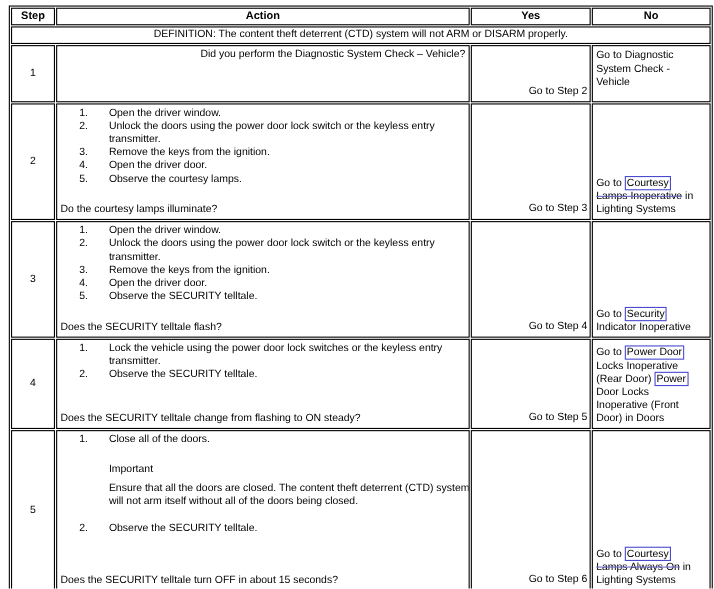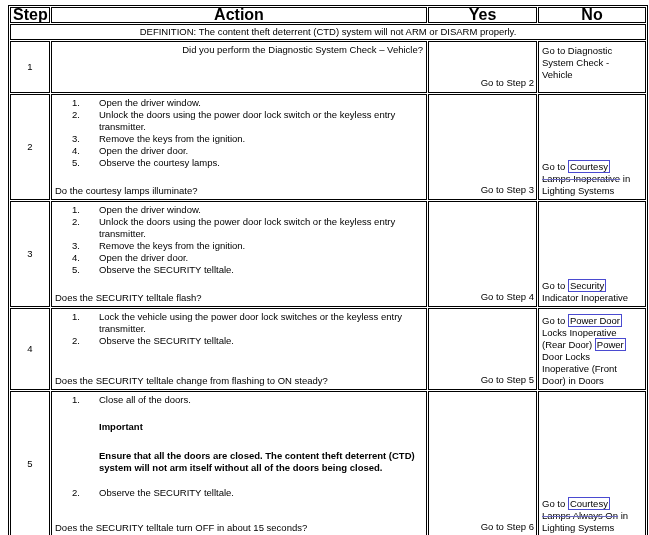--- a/index.html
+++ b/index.html
@@ -9,21 +9,21 @@
     font-size:9.5px;line-height:12px;
   }
   .doc{position:relative;width:649px;height:535px;background:#fff;overflow:hidden;}
 
   table.dtc{
     position:absolute;left:8px;top:5px;width:633px;
     border-collapse:separate;border-spacing:1px;
     border:1px solid #000;table-layout:fixed;background:#fff;
   }
   th,td{border:1px solid #000;padding:1px 2px;vertical-align:top;overflow:hidden;background:#fff;}
-  th{font-weight:bold;text-align:center;font-size:16px;vertical-align:middle;}
+  th{font-weight:bold;text-align:center;font-size:10px;vertical-align:middle;}
 
   tr.hdr{height:15px;}
   tr.def{height:12px;text-align:center;}
   tr.row-1{height:52px;}
   tr.row-2{height:106px;}
   tr.row-3{height:106px;}
   tr.row-4{height:82px;}
   tr.row-5{height:146px;}
 
   td.def-cell{padding-left:2px;}
@@ -38,22 +38,22 @@
   .row-1 .action-flex{height:46px;text-align:right;}
   .row-2 .action-flex{height:100px;}
   .row-3 .action-flex{height:100px;}
   .row-4 .action-flex{height:76px;}
   .row-5 .action-flex{height:140px;}
 
   .li{display:flex;}
   .li.gap{margin-top:13px;}
   .li-num{margin-left:17px;width:27px;flex:none;}
   .li-text{width:320px;}
-  .important-title{font-weight:bold;margin:15px 0 0 44px;}
-  .important-body{font-weight:bold;margin:17px 0 0 44px;width:336px;}
+  .important-title{font-weight:normal;margin:15px 0 0 44px;}
+  .important-body{font-weight:normal;margin:5px 0 0 44px;width:336px;}
   .question{margin-top:auto;}
 
   .seg-boxed{border:1px solid #4a4ad0;padding:0 1px;}
   .seg-struck{text-decoration:line-through;text-decoration-color:#6a6ac0;margin-top:36px;}
 </style>
 </head>
 <body>
 
 <div class="doc">
   <table class="dtc">

